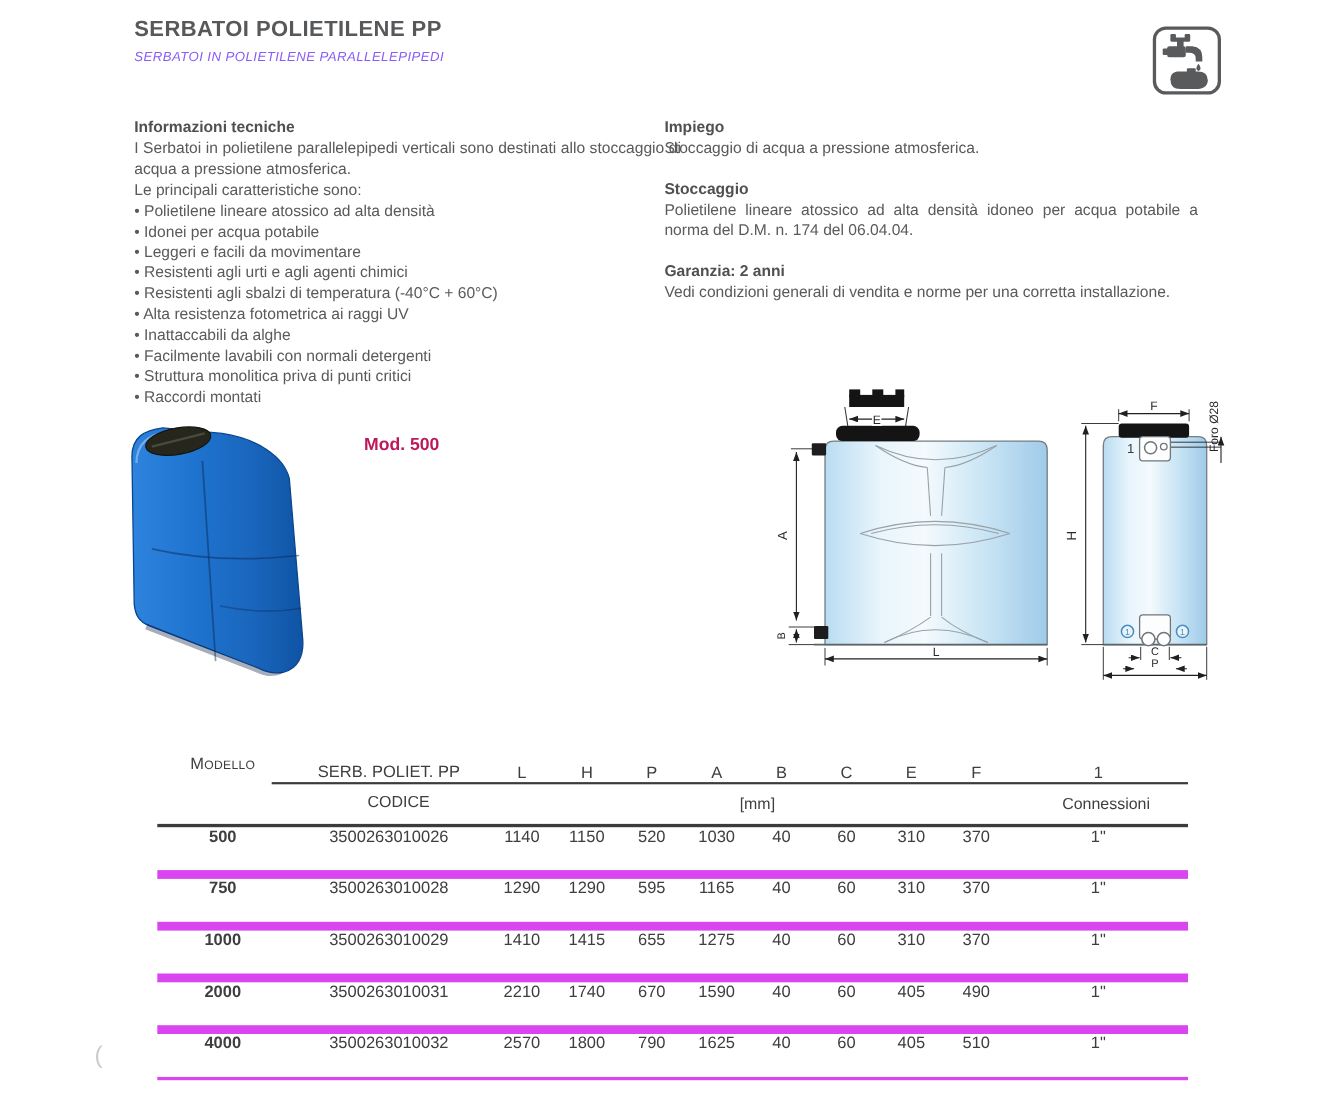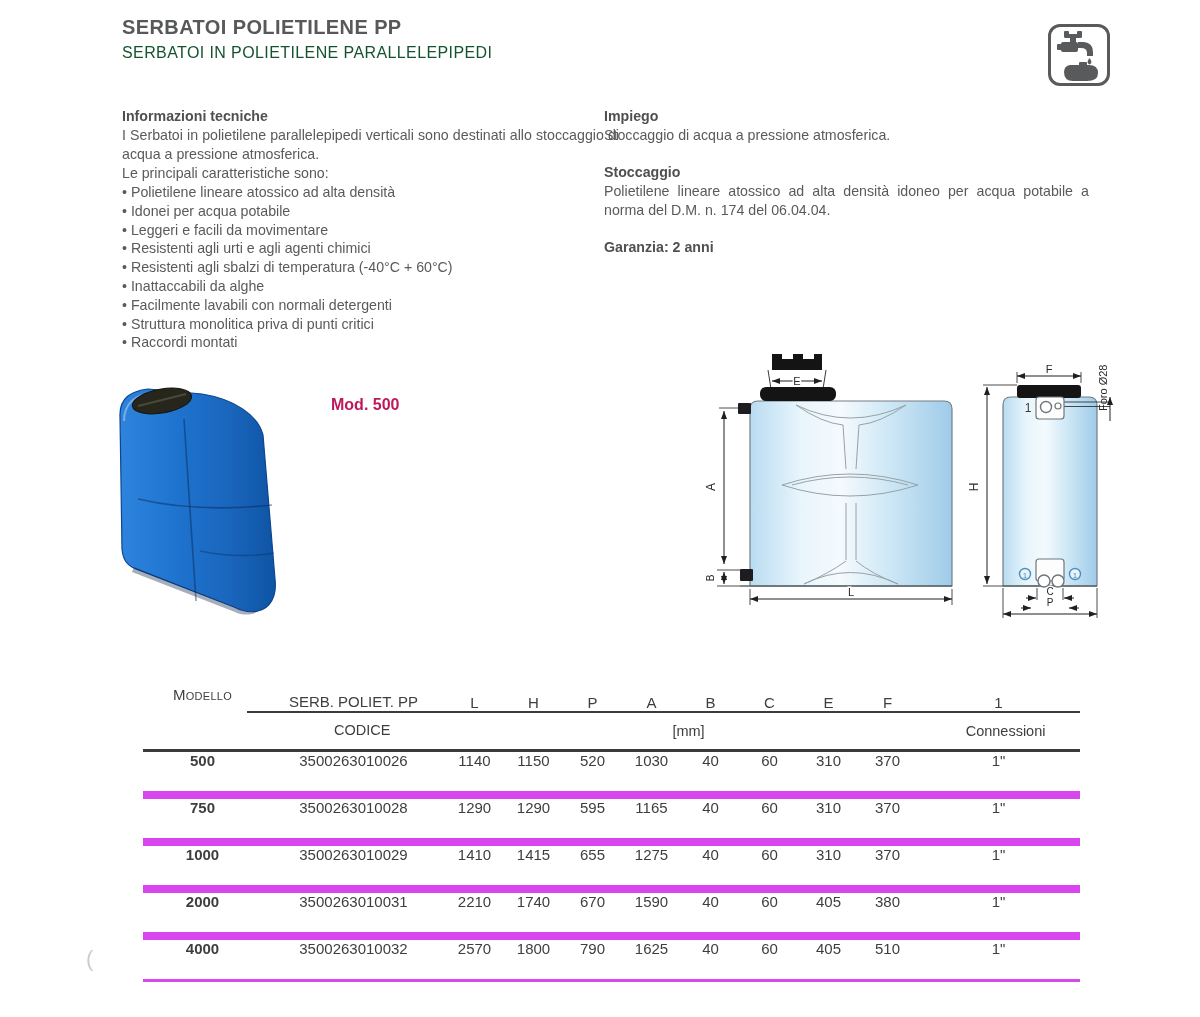--- a/index.html
+++ b/index.html
@@ -1,20 +1,20 @@
 <!DOCTYPE html>
 <html><head>
 <meta charset="utf-8">
 <style>
   html,body{margin:0;padding:0;background:#ffffff;}
   .page{position:relative;width:1200px;height:1017px;background:#fff;overflow:hidden;
         font-family:"Liberation Sans",sans-serif;color:#595a5c;}
   
   .title{position:absolute;left:122px;top:16px;font-size:20px;font-weight:bold;color:#57585a;letter-spacing:.4px;}
-  .subtitle{position:absolute;left:122px;top:44px;font-size:16px;color:#14532d;letter-spacing:.4px;}
+  .subtitle{position:absolute;left:122px;top:44px;font-size:12px;color:#8b5cf6;letter-spacing:.4px;font-style:italic;}
   .icon-box{position:absolute;left:1048px;top:24px;width:56px;height:56px;border:3px solid #595a5c;border-radius:12px;}
   
   .col-left{position:absolute;left:122px;top:107px;width:497px;font-size:14.2px;line-height:19px;}
   .col-right{position:absolute;left:604px;top:107px;width:485px;font-size:14.2px;line-height:19px;}
   .h{font-weight:bold;color:#4f5052;}
   p{margin:0;}
   .just{text-align:justify;}
   ul.feat{margin:0;padding:0;list-style:none;}
   ul.feat li{line-height:18.8px;}
   ul.feat li::before{content:"• ";}
@@ -73,38 +73,40 @@
   <div class="col-left">
     <p class="h">Informazioni tecniche</p>
     <p class="just">I Serbatoi in polietilene parallelepipedi verticali sono destinati allo stoccaggio di acqua a pressione atmosferica.</p>
     <p>Le principali caratteristiche sono:</p>
     <ul class="feat" id="bullet-list">
         <li>Polietilene lineare atossico ad alta densità</li>
         <li>Idonei per acqua potabile</li>
         <li>Leggeri e facili da movimentare</li>
         <li>Resistenti agli urti e agli agenti chimici</li>
         <li>Resistenti agli sbalzi di temperatura (-40°C + 60°C)</li>
+        <li>Alta resistenza fotometrica ai raggi UV</li>
         <li>Inattaccabili da alghe</li>
         <li>Facilmente lavabili con normali detergenti</li>
         <li>Struttura monolitica priva di punti critici</li>
         <li>Raccordi montati</li>
       </ul>
   </div>
 
   <div class="col-right">
     <div class="sect">
       <p class="h">Impiego</p>
       <p>Stoccaggio di acqua a pressione atmosferica.</p>
     </div>
     <div class="sect">
       <p class="h">Stoccaggio</p>
       <p class="just">Polietilene lineare atossico ad alta densità idoneo per acqua potabile a norma del D.M. n. 174 del 06.04.04.</p>
     </div>
     <div class="sect">
       <p class="h">Garanzia: 2 anni</p>
+      <p class="just">Vedi condizioni generali di vendita e norme per una corretta installazione.</p>
     </div>
   </div>
 
   <svg class="product-svg" width="205" height="248" viewBox="0 0 205 248">
     <defs>
       <linearGradient id="bodyGrad" x1="0" y1="0" x2="1" y2="0">
         <stop offset="0" stop-color="#2e84dd"></stop>
         <stop offset="0.35" stop-color="#1e74cf"></stop>
         <stop offset="0.7" stop-color="#1a66bd"></stop>
         <stop offset="1" stop-color="#0f54a4"></stop>
@@ -299,21 +301,21 @@
         <div class="trow">
           <div class="cell col-mod b">2000</div>
           <div class="cell col-cod">3500263010031</div>
           <div class="cell col-dim">2210</div>
           <div class="cell col-dim">1740</div>
           <div class="cell col-dim">670</div>
           <div class="cell col-dim">1590</div>
           <div class="cell col-dim">40</div>
           <div class="cell col-dim">60</div>
           <div class="cell col-dim">405</div>
-          <div class="cell col-dim">380</div>
+          <div class="cell col-dim">490</div>
           <div class="cell col-conn">1"</div>
         </div>
         <div class="trow">
           <div class="cell col-mod b">4000</div>
           <div class="cell col-cod">3500263010032</div>
           <div class="cell col-dim">2570</div>
           <div class="cell col-dim">1800</div>
           <div class="cell col-dim">790</div>
           <div class="cell col-dim">1625</div>
           <div class="cell col-dim">40</div>

